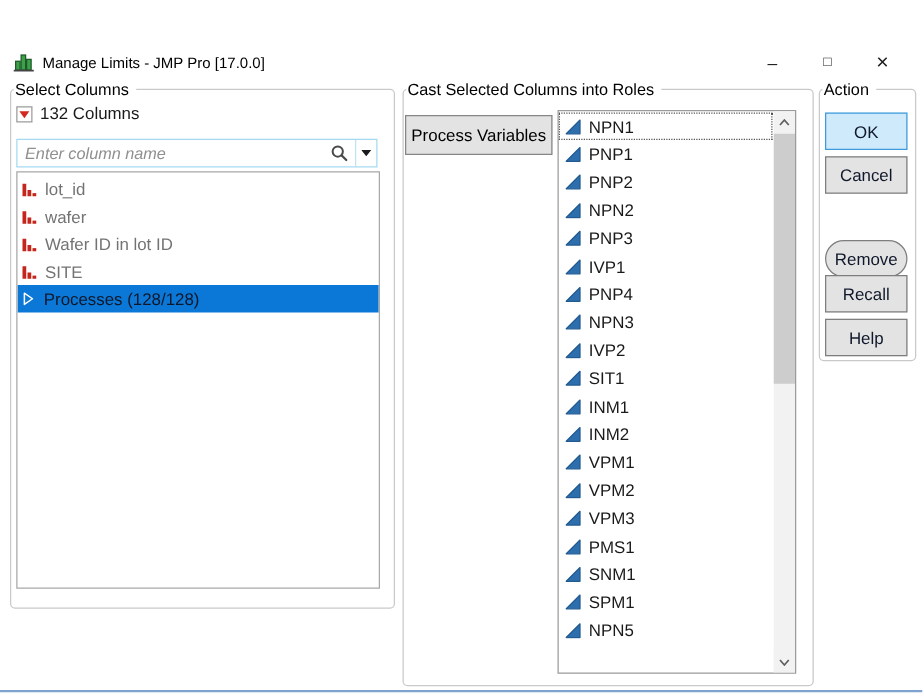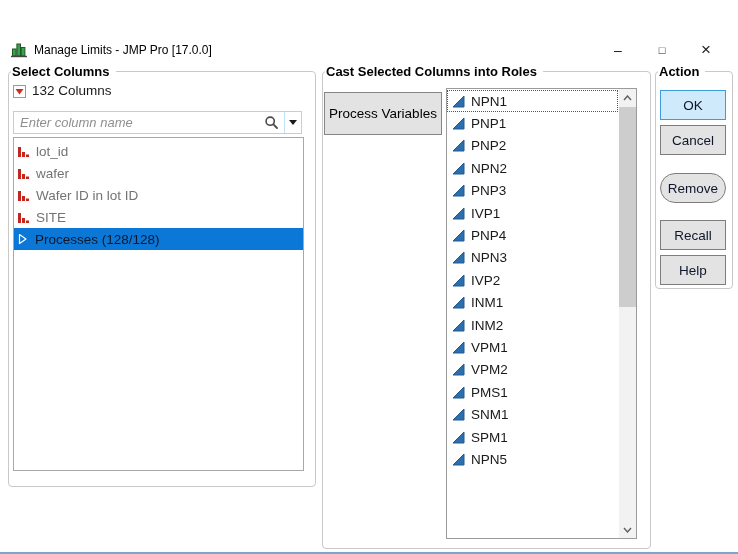--- a/index.html
+++ b/index.html
@@ -13,54 +13,54 @@
   .titlebar{position:absolute;left:0;top:0;width:738px;height:32px;background:#fff;margin-top:34px;}
   .app-icon{position:absolute;left:10px;top:7px;width:18px;height:18px;}
   .title-text{position:absolute;left:34px;top:0;height:32px;line-height:32px;font-size:12px;color:#000;white-space:nowrap;}
   .win-controls{position:absolute;left:596px;top:0;height:32px;display:flex;}
   .win-btn{width:44px;height:32px;display:flex;align-items:center;justify-content:center;color:#222;cursor:default;}
   .win-btn.min{font-size:14px;}
   .win-btn.max{font-size:11px;padding-bottom:1px;}
   .win-btn.close{font-size:17px;}
   
   .group{position:absolute;border:1px solid #c9c9c9;border-radius:4px;background:transparent;}
-  .legend{position:absolute;top:-9px;left:2px;background:#fff;padding:0 6px 0 1px;font-size:13px;color:#000;white-space:nowrap;line-height:17px;font-weight:bold;}
+  .legend{position:absolute;top:-9px;left:2px;background:#fff;padding:0 6px 0 1px;font-size:13px;color:#000;white-space:nowrap;line-height:17px;}
   #group-select{left:8px;top:71px;width:306px;height:414px;}
   #group-cast{left:322px;top:71px;width:327px;height:476px;}
   #group-action{left:655px;top:71px;width:76px;height:216px;}
   
   .red-tri-btn{position:absolute;left:13px;top:85px;width:13px;height:13px;background:#fff;border:1px solid #9b9b9b;display:flex;align-items:center;justify-content:center;box-sizing:border-box;}
   .columns-count{position:absolute;left:32px;top:83px;font-size:13.5px;color:#1a1a1a;}
   .search-box{position:absolute;left:13px;top:111px;width:289px;height:23px;border:1px solid #a5d9f2;box-sizing:border-box;display:flex;align-items:stretch;background:#fff;}
   .search-input{flex:1;border:none;outline:none;padding:0 6px;font-size:13px;font-family:"Liberation Sans",sans-serif;color:#222;min-width:0;background:transparent;}
   .search-input::placeholder{font-style:italic;color:#8f8f8f;opacity:1;}
   .search-mag{width:26px;display:flex;align-items:center;justify-content:center;}
   .search-sep{width:1px;background:#bfe2f4;}
   .search-drop{width:16px;display:flex;align-items:center;justify-content:center;cursor:default;}
   .col-list{position:absolute;left:13px;top:137px;width:291px;height:334px;border:1px solid #a8a8a8;background:#fff;box-sizing:border-box;padding-top:2px;overflow:hidden;}
   .lrow{height:22px;display:flex;align-items:center;gap:6px;padding-left:3px;font-size:13.5px;color:#737373;cursor:default;}
   .lrow .ic{width:13px;height:13px;flex:0 0 13px;display:flex;align-items:center;justify-content:center;}
   .lrow.sel{background:#0b78d7;color:#0f172a;padding-left:2px;}
   
-  .role-btn{position:absolute;left:324px;top:92px;width:118px;height:43px;background:#e3e3e3;border:1px solid #868686;font-size:13.5px;font-family:"Liberation Sans",sans-serif;color:#000;padding:0;cursor:default;}
+  .role-btn{position:absolute;left:324px;top:92px;width:118px;height:32px;background:#e3e3e3;border:1px solid #868686;font-size:13.5px;font-family:"Liberation Sans",sans-serif;color:#000;padding:0;cursor:default;}
   .mid-list{position:absolute;left:446px;top:88px;width:191px;height:451px;border:1px solid #9b9b9b;background:#fff;box-sizing:border-box;overflow:hidden;padding-top:1px;}
   .mrow{height:22.4px;display:flex;align-items:center;gap:6px;padding-left:5px;margin-right:18px;font-size:13.5px;color:#1a1a1a;cursor:default;}
   .mrow .ic{width:13px;height:13px;flex:0 0 13px;display:flex;align-items:center;justify-content:center;}
   .mrow.focused{outline:1px dotted #555;outline-offset:-1px;}
   .scrollbar{position:absolute;right:0;top:0;bottom:0;width:17px;background:#f2f2f2;}
   .scroll-arrow{position:absolute;left:0;width:17px;height:17px;display:flex;align-items:center;justify-content:center;background:#f2f2f2;cursor:default;}
   .scroll-arrow.up{top:0;}
   .scroll-arrow.down{bottom:0;}
   .scroll-thumb{position:absolute;left:0;top:18px;width:17px;height:200px;background:#cdcdcd;cursor:default;}
   
   .abtn{position:absolute;left:660px;width:66px;height:30px;background:#e3e3e3;border:1px solid #7e7e7e;font-size:13.5px;font-family:"Liberation Sans",sans-serif;color:#0f172a;padding:0;cursor:default;}
   .abtn.primary{background:#cfeafa;border:1px solid #3f9bdc;}
   #btn-ok{top:90px;}
   #btn-cancel{top:125px;}
-  #btn-remove{top:173px;border-radius:15px;}
+  #btn-remove{top:192px;border-radius:15px;}
   #btn-recall{top:220px;}
   #btn-help{top:255px;}
   
   .win-bottom{position:absolute;left:0;bottom:0;width:738px;height:2px;background:#7ea3ce;}
 </style>
 </head>
 <body>
 
 <div class="titlebar">
   <span class="app-icon">
@@ -235,20 +235,28 @@
         </svg>
       </span>
       <span>IVP2</span>
     </div>
     <div class="mrow">
       <span class="ic">
         <svg width="13" height="13" viewBox="0 0 13 13">
           <polygon points="1,12 12,12 12,1" fill="#2d6fad" stroke="#205a91" stroke-width="1" stroke-linejoin="round"></polygon>
         </svg>
       </span>
+      <span>SIT1</span>
+    </div>
+    <div class="mrow">
+      <span class="ic">
+        <svg width="13" height="13" viewBox="0 0 13 13">
+          <polygon points="1,12 12,12 12,1" fill="#2d6fad" stroke="#205a91" stroke-width="1" stroke-linejoin="round"></polygon>
+        </svg>
+      </span>
       <span>INM1</span>
     </div>
     <div class="mrow">
       <span class="ic">
         <svg width="13" height="13" viewBox="0 0 13 13">
           <polygon points="1,12 12,12 12,1" fill="#2d6fad" stroke="#205a91" stroke-width="1" stroke-linejoin="round"></polygon>
         </svg>
       </span>
       <span>INM2</span>
     </div>
@@ -260,20 +268,28 @@
       </span>
       <span>VPM1</span>
     </div>
     <div class="mrow">
       <span class="ic">
         <svg width="13" height="13" viewBox="0 0 13 13">
           <polygon points="1,12 12,12 12,1" fill="#2d6fad" stroke="#205a91" stroke-width="1" stroke-linejoin="round"></polygon>
         </svg>
       </span>
       <span>VPM2</span>
+    </div>
+    <div class="mrow">
+      <span class="ic">
+        <svg width="13" height="13" viewBox="0 0 13 13">
+          <polygon points="1,12 12,12 12,1" fill="#2d6fad" stroke="#205a91" stroke-width="1" stroke-linejoin="round"></polygon>
+        </svg>
+      </span>
+      <span>VPM3</span>
     </div>
     <div class="mrow">
       <span class="ic">
         <svg width="13" height="13" viewBox="0 0 13 13">
           <polygon points="1,12 12,12 12,1" fill="#2d6fad" stroke="#205a91" stroke-width="1" stroke-linejoin="round"></polygon>
         </svg>
       </span>
       <span>PMS1</span>
     </div>
     <div class="mrow">

